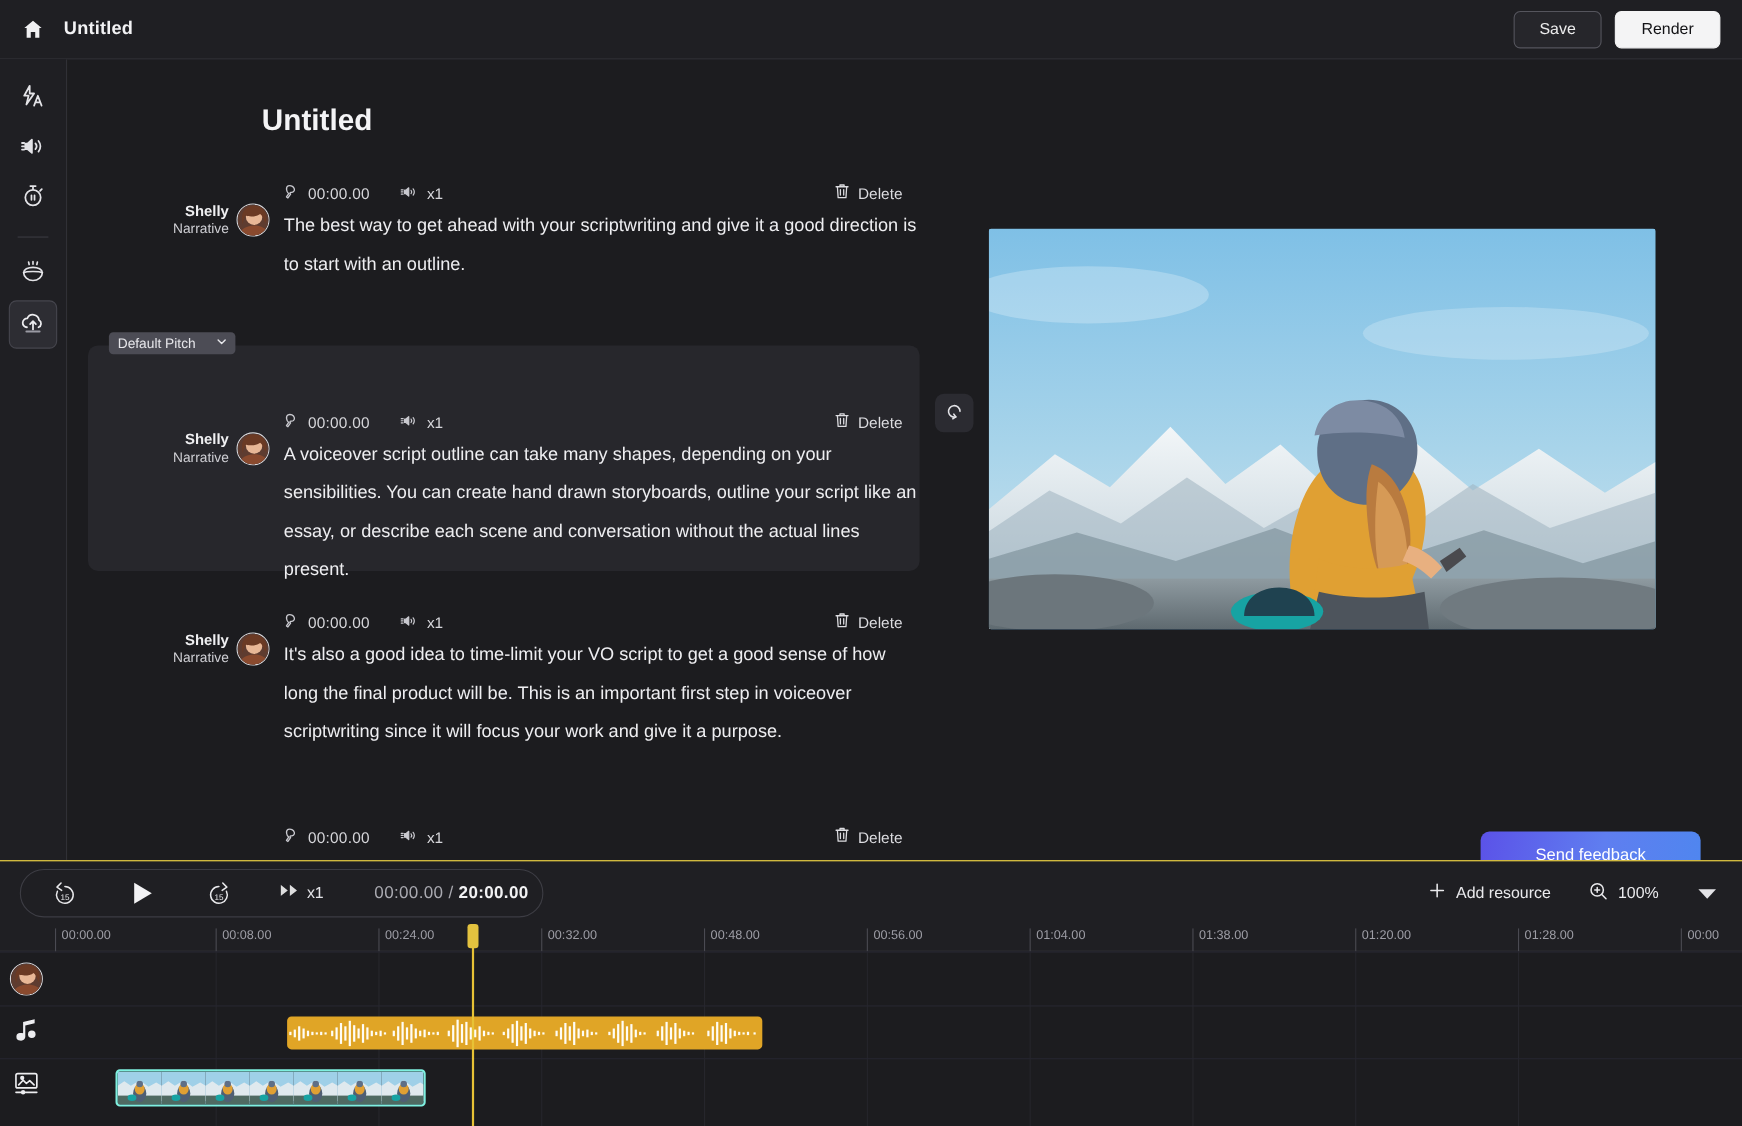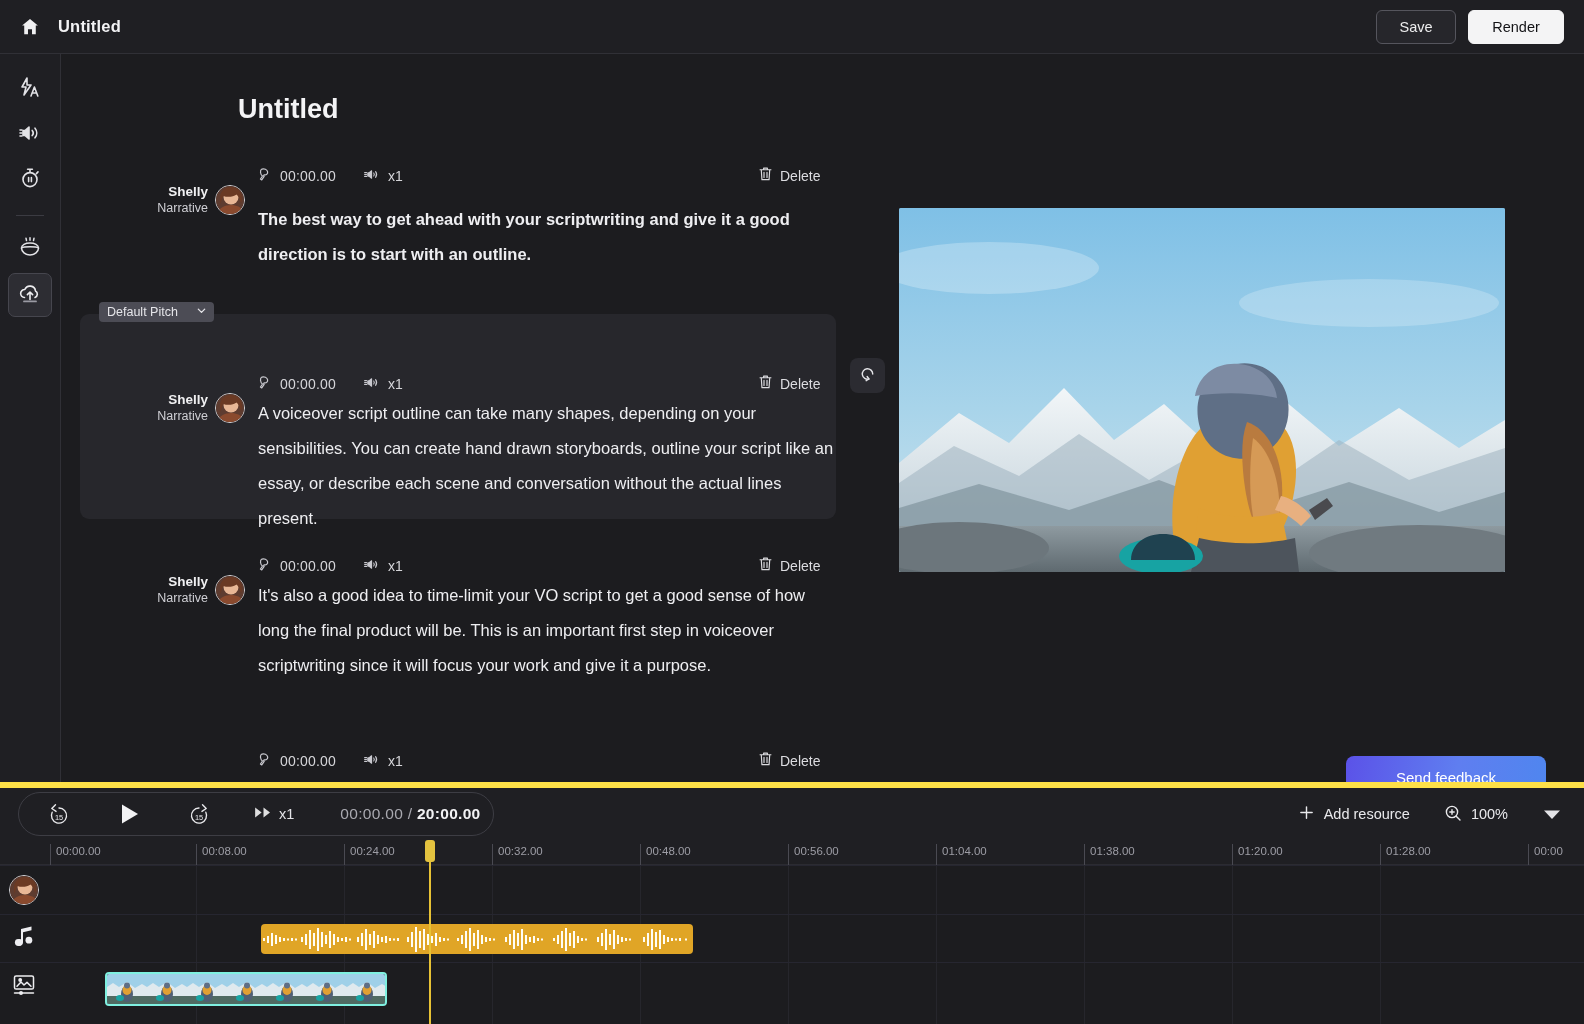--- a/index.html
+++ b/index.html
@@ -105,21 +105,21 @@
     position: absolute; left: 1285px; top: 702px; width: 200px; height: 42px;
     border-radius: 8px 8px 0 0;
     background: linear-gradient(100deg, #5b52e8 0%, #5f7ef0 55%, #4f86ef 100%);
     color: #fff; font-size: 15px; display: flex; align-items: center; justify-content: center;
     cursor: pointer;
   }
 
   
   .transport {
     position: absolute; top: 782px; left: 0; width: 1584px; height: 58px;
-    background: #1f1f23; border-top: 6px solid #fde047;
+    background: #1f1f23; border-top: 1px solid #fde047;
     display: flex; align-items: center;
   }
   .transport-pill {
     margin-left: 18px; width: 476px; height: 44px; border-radius: 24px;
     border: 1px solid #3d3d44; display: flex; align-items: center;
   }
   .tp-btn { display: flex; align-items: center; justify-content: center; cursor: pointer; }
   .speed { display: flex; align-items: center; gap: 7px; font-size: 14.5px; color: #e3e3e7; cursor: pointer; }
   .timecode { font-size: 15.5px; color: #a9a9b0; letter-spacing: .3px; }
   .timecode b { color: #f2f2f4; }
@@ -270,21 +270,21 @@
         </span>
       </div>
       <div class="delete-btn" style="top: 0px;">
         <span>
           <svg width="15" height="16" viewBox="0 0 16 17" fill="none" stroke="#dcdce0" stroke-width="1.25" stroke-linejoin="round" stroke-linecap="round">
             <path d="M2.2 4h11.6M6 4V2.3h4V4M3.5 4l.7 10.5h7.6L12.5 4M6.4 6.7v5.4M9.6 6.7v5.4"></path>
           </svg>
         </span>
         <span>Delete</span>
       </div>
-      <div class="script-text" style="top: 36px; font-weight: bold;">The best way to get ahead with your scriptwriting and give it a good direction is to start with an outline.</div>
+      <div class="script-text" style="top: 22px;">The best way to get ahead with your scriptwriting and give it a good direction is to start with an outline.</div>
     </div>
 
     <div class="block highlight" style="top: 260px; height: 205px;">
       <div class="pitch-chip">
         <span>Default Pitch</span>
         <span>
           <svg width="11" height="11" viewBox="0 0 12 12" fill="none" stroke="#e6e6ea" stroke-width="1.4" stroke-linejoin="round" stroke-linecap="round">
               <path d="M2.5 4.5 6 8l3.5-3.5"></path>
             </svg>
         </span>

